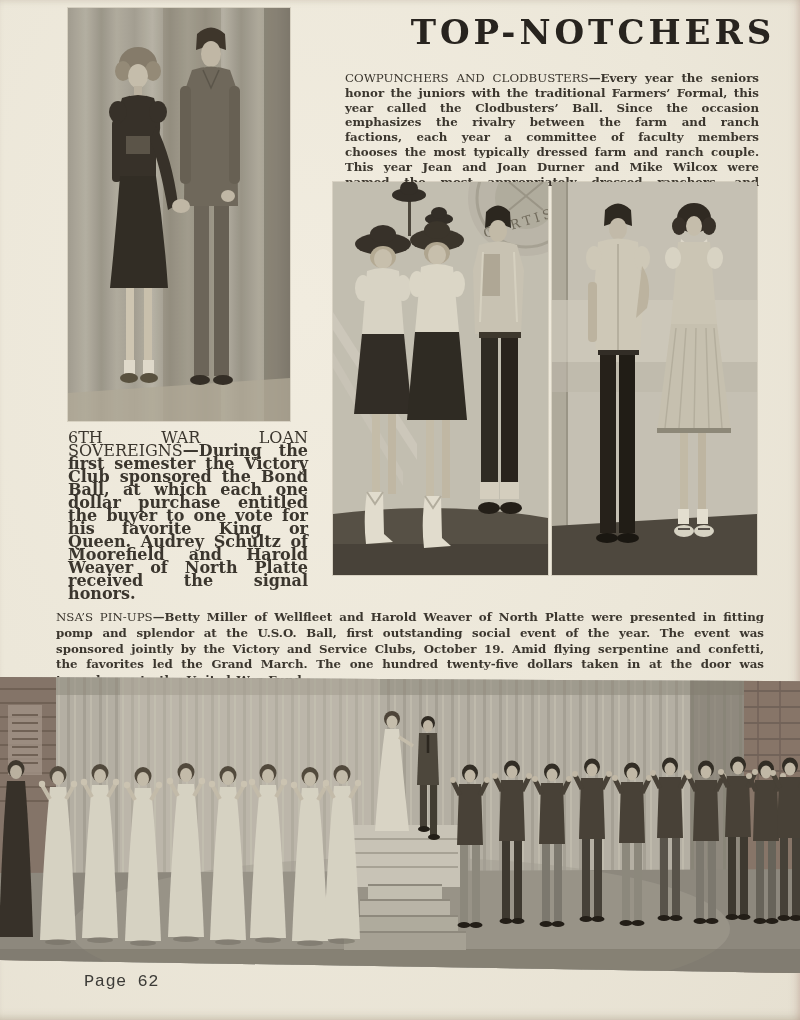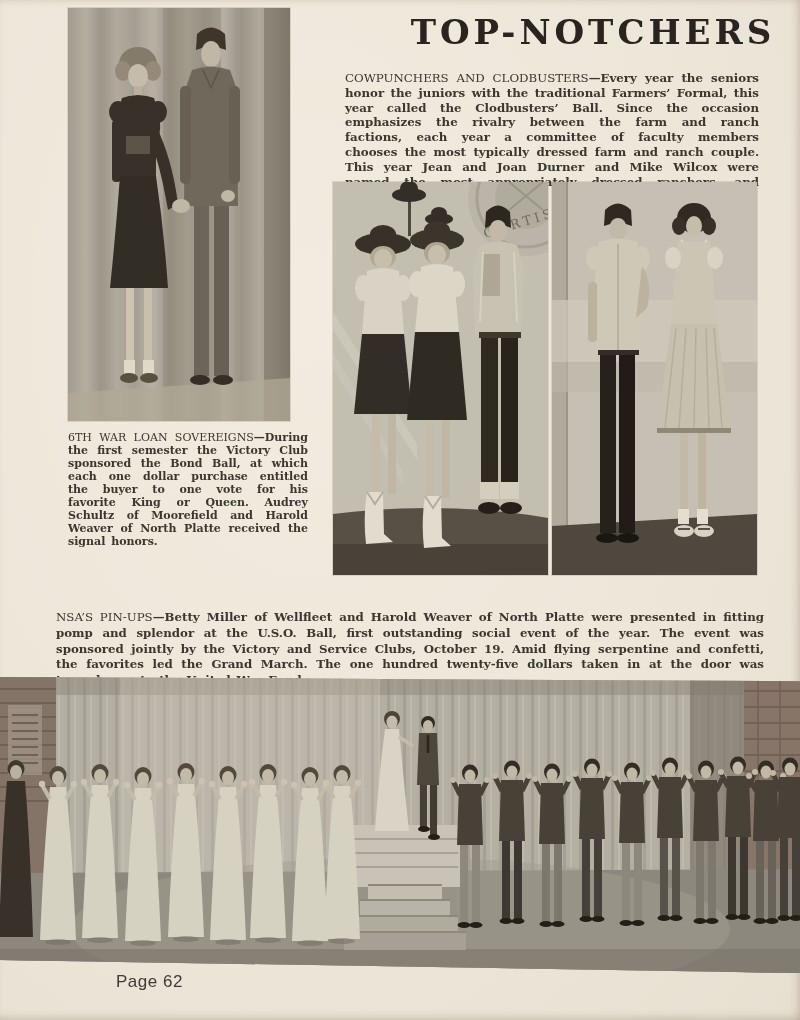--- a/index.html
+++ b/index.html
@@ -11,25 +11,25 @@
                inset 0 6px 8px -6px rgba(130,115,90,.18);padding-left:30px;}
   .photo{position:absolute;overflow:hidden;background:#b7b3a8;
     box-shadow:0 0 0 1px rgba(110,100,80,.18);}
   .photo svg{display:block;width:100%;height:100%;}
   .headline{position:absolute;left:396px;top:12px;width:394px;height:46px;
     text-align:center;font-weight:bold;font-size:34px;letter-spacing:4px;
     color:#28241f;white-space:nowrap;}
   .body-text{position:absolute;text-align:justify;font-weight:bold;
     color:#3b362e;word-spacing:2px;}
   .para-cowpunchers{left:345px;top:71px;width:414px;font-size:11.8px;line-height:14.8px;}
-  .caption-warloan{left:68px;top:431px;width:240px;font-size:11px;line-height:13px;}
+  .caption-warloan{left:68px;top:431px;width:240px;font-size:16px;line-height:13px;}
   .para-pinups{left:56px;top:610px;width:708px;font-size:11.8px;line-height:15.8px;word-spacing:1.5px;}
   .lead{font-weight:normal;}
   .pagenum{position:absolute;left:84px;top:972px;
-    font-family:Liberation Sans, sans-serif;font-size:17px;color:#3c3b37;letter-spacing:.5px;margin-left:32px;}
+    font-family:Liberation Mono, monospace;font-size:17px;color:#3c3b37;letter-spacing:.5px;}
   #photo-bond-ball{left:68px;top:8px;width:222px;height:413px;}
   #photo-clodbusters{left:333px;top:182px;width:215px;height:393px;}
   #photo-farm-couple{left:552px;top:182px;width:205px;height:393px;}
   #photo-grand-march{left:0;top:677px;width:800px;height:296px;box-shadow:none;
     clip-path:polygon(0 0,100% 1.4%,100% 100%,0 95.6%);}
 </style>
 </head>
 <body>
 
 <div class="page">

